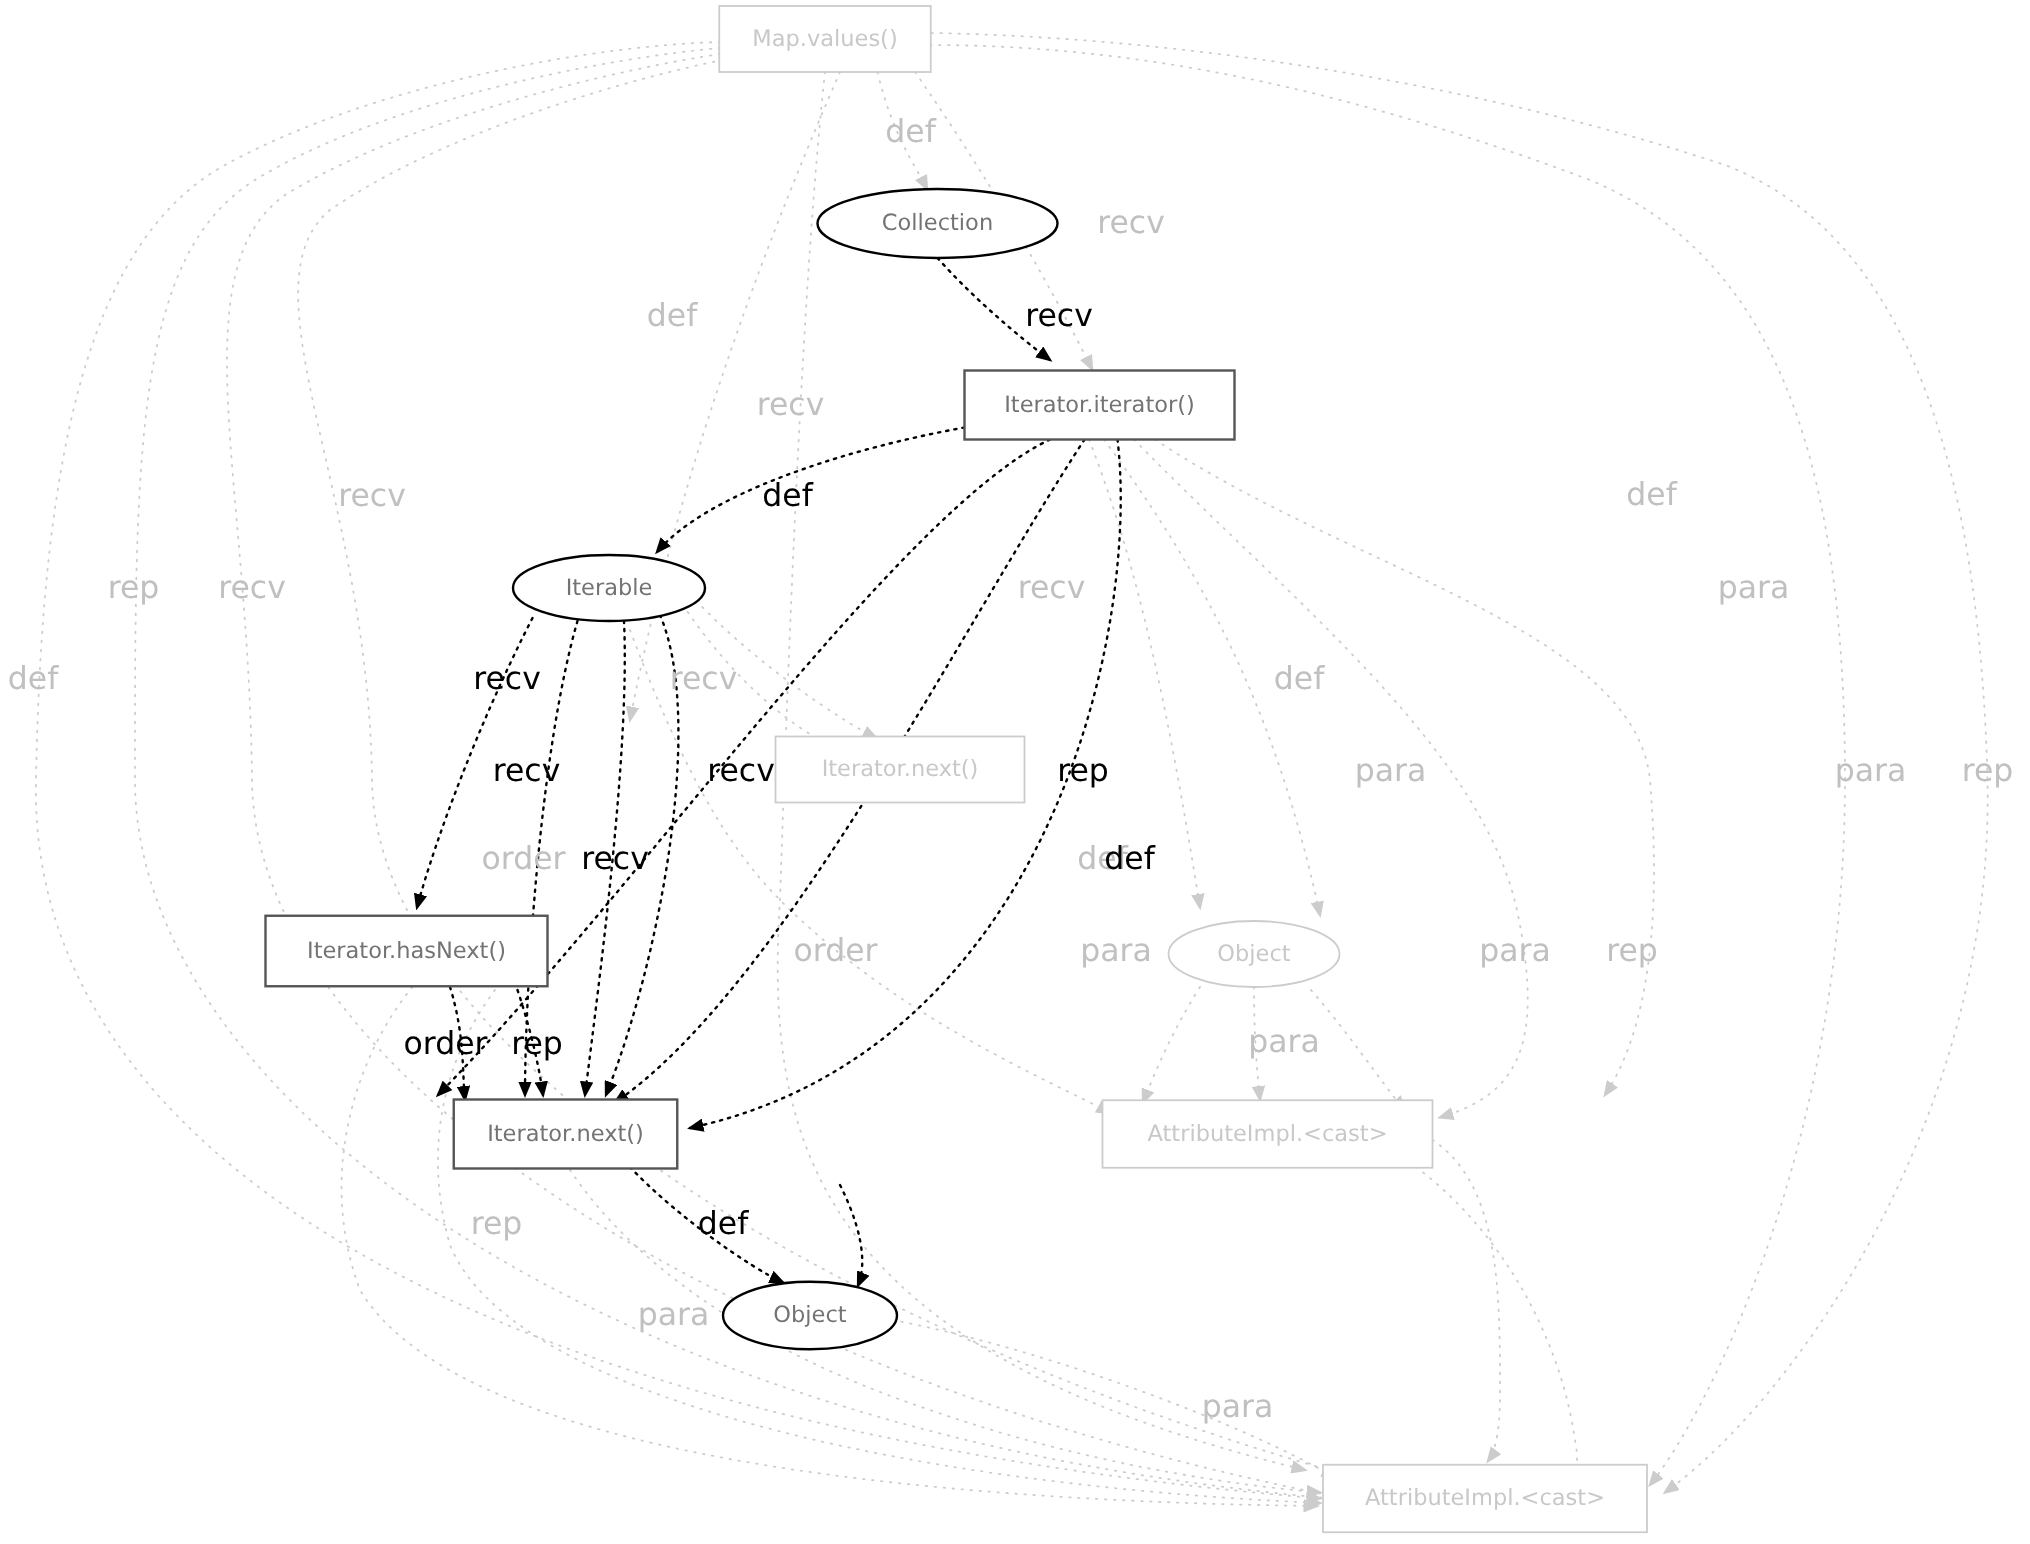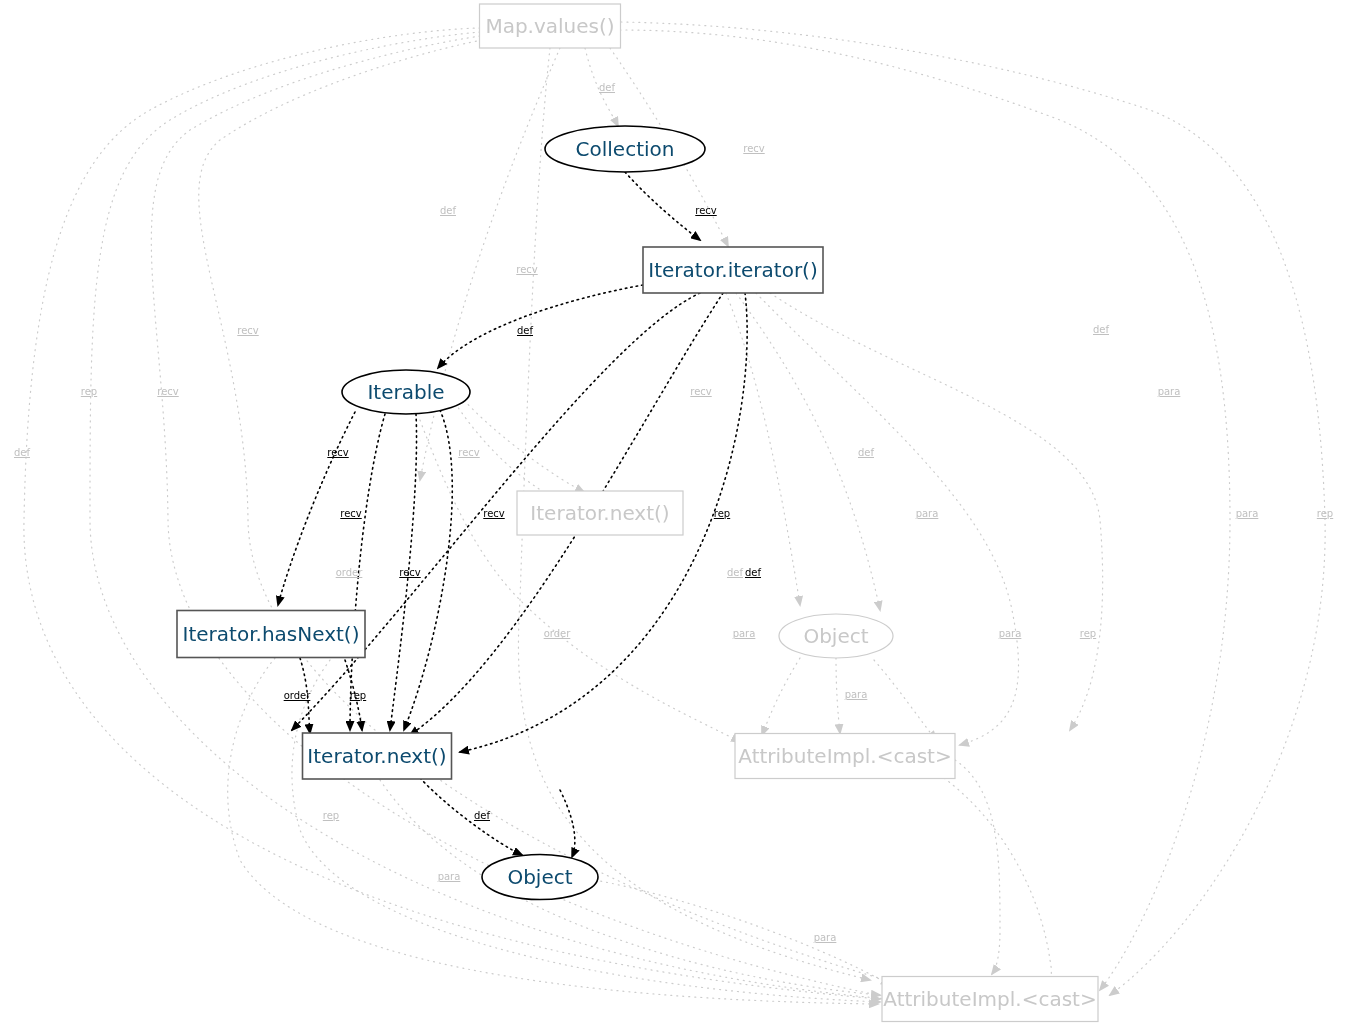--- a/index.html
+++ b/index.html
@@ -1,24 +1,24 @@
 <!DOCTYPE html>
 <html><head>
 <meta charset="utf-8">
 <style>
   html,body{margin:0;padding:0;background:#ffffff;}
   #canvas{position:relative;width:1353px;height:1029px;background:#ffffff;
           font-family:"DejaVu Sans","Liberation Sans",sans-serif;overflow:hidden;}
   #graph{position:absolute;left:0;top:0;width:1353px;height:1029px;}
   .node-label{position:absolute;white-space:nowrap;transform:translate(-50%,-50%);
-              font-size:20px;line-height:1;pointer-events:none;}
-  .node-label.black{color:#0c4a6e;text-align:center;}
+              font-size:15px;line-height:1;pointer-events:none;}
+  .node-label.black{color:#737373;text-align:center;}
   .node-label.grey{color:#c8c8c8;}
   .edge-label{position:absolute;white-space:nowrap;transform:translate(-50%,-50%);
-              font-size:10px;line-height:1;text-decoration:underline;}
+              font-size:21px;line-height:1;}
   .edge-label.black{color:#000000;}
   .edge-label.grey{color:#c0c0c0;}
 </style>
 </head>
 <body>
 
 <div id="canvas">
   <svg id="graph" viewBox="0 0 1353 1029" xmlns="http://www.w3.org/2000/svg">
     <defs>
       <marker id="ah-black" markerWidth="11" markerHeight="9" refX="9" refY="4.5" orient="auto" markerUnits="userSpaceOnUse">

